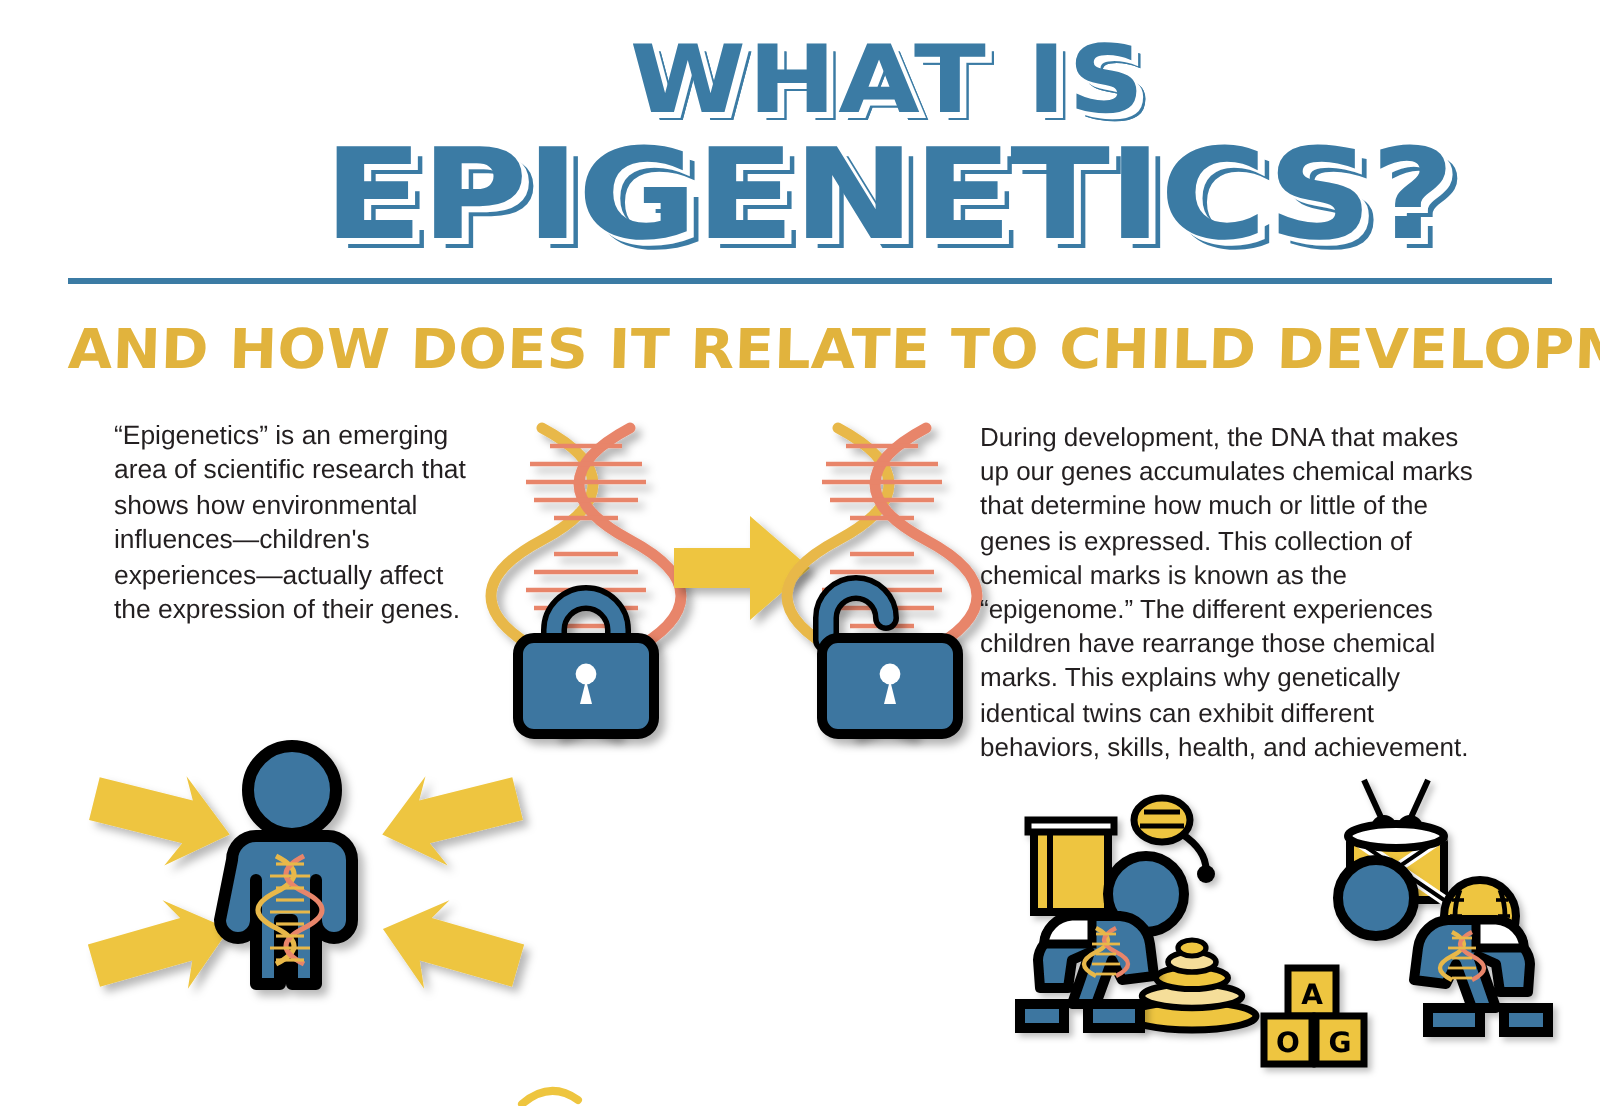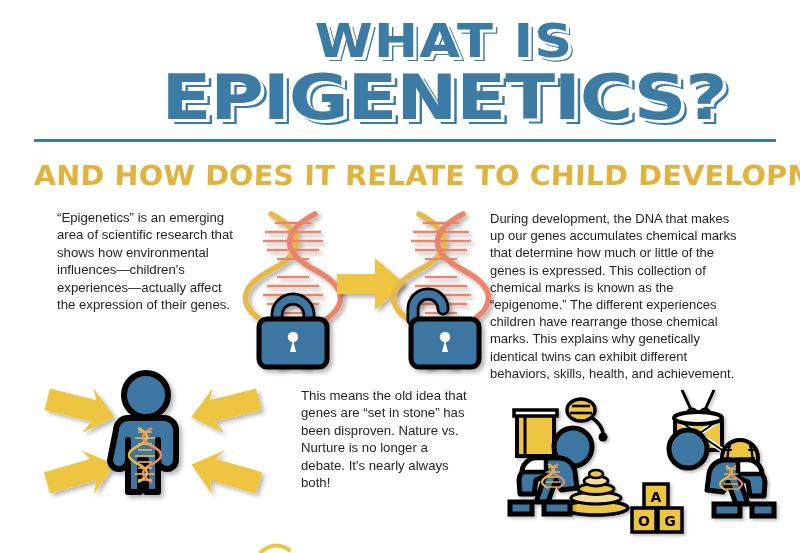--- a/index.html
+++ b/index.html
@@ -165,21 +165,20 @@
       <g filter="url(#sh)">
         <path d="M160,114 v-11 a15,15 0 0 1 30,0" fill="none" stroke="#000" stroke-width="13" stroke-linecap="round"></path>
         <path d="M160,114 v-11 a15,15 0 0 1 30,0" fill="none" stroke="#3d76a0" stroke-width="7.5" stroke-linecap="round"></path>
         <rect x="158" y="113" width="68" height="48" rx="8" fill="#3d76a0" stroke="#000" stroke-width="5"></rect>
         <circle cx="192" cy="131" r="5.2" fill="#fff"></circle>
         <path d="M192,134 l-3,12 h6 z" fill="#fff"></path>
       </g>
     </svg>
   </div>
 
-  <div class="bodytext" id="para-mid">This means the old idea that genes are “set in stone” has been disproven. Nature vs. Nurture is no longer a debate. It's nearly always both!</div>
 
   <div class="bodytext" id="para-right">During development, the DNA that makes up our genes accumulates chemical marks that determine how much or little of the genes is expressed. This collection of chemical marks is known as the “epigenome.” The different experiences children have rearrange those chemical marks. This explains why genetically identical twins can exhibit different behaviors, skills, health, and achievement.</div>
 
   <div class="illus" id="person-arrows">
     <svg width="250" height="180" viewBox="0 0 250 180">
       <defs>
         <filter id="sh2" x="-30%" y="-30%" width="180%" height="180%">
           <feDropShadow dx="3" dy="3" stdDeviation="2" flood-color="#000" flood-opacity="0.28"></feDropShadow>
         </filter>
       </defs>

